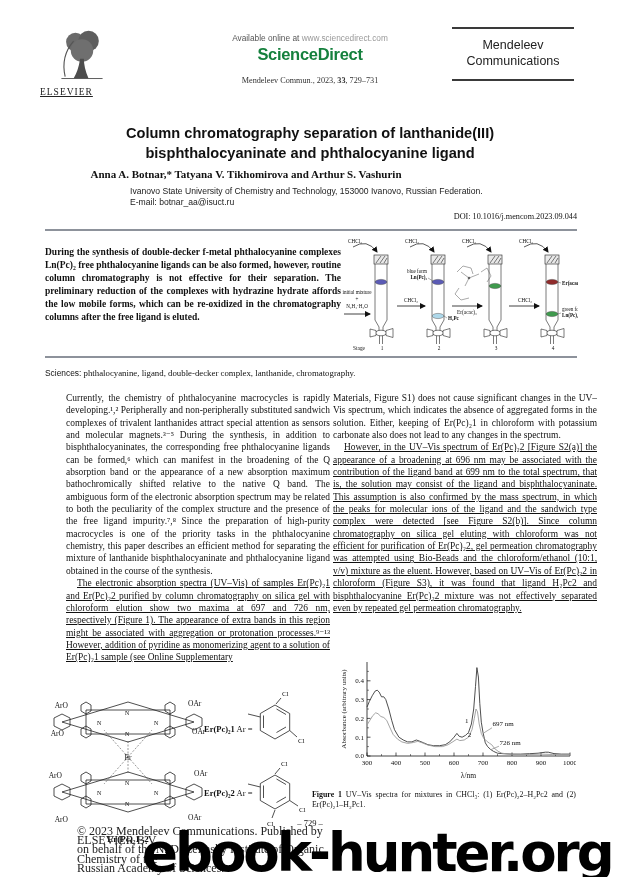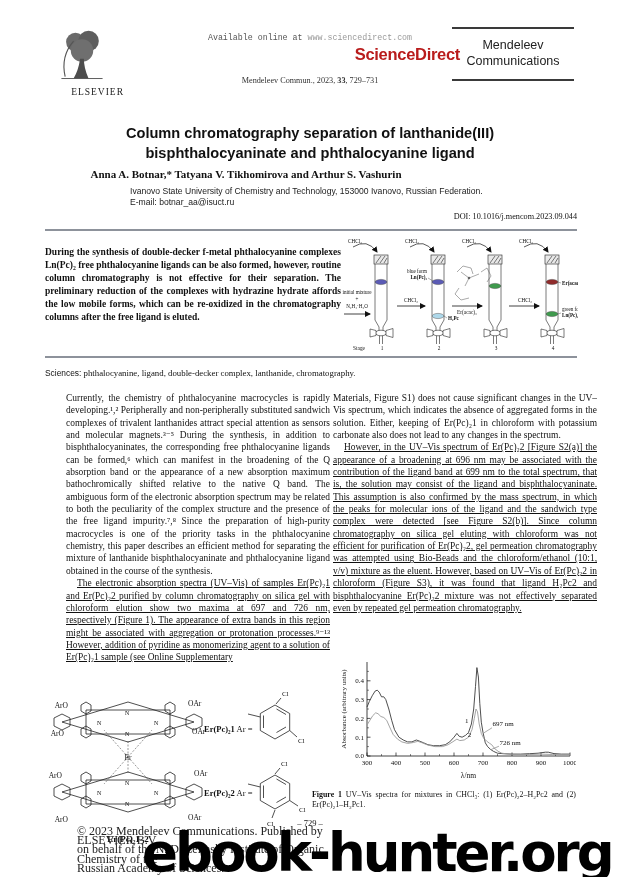--- a/index.html
+++ b/index.html
@@ -2,24 +2,24 @@
 <html><head>
 <meta charset="utf-8">
 <style>
   html,body{margin:0;padding:0;}
   .page{position:relative;width:620px;height:877px;background:#ffffff;overflow:hidden;
         font-family:"Liberation Serif","DejaVu Serif",serif;color:#111;}
   .abs{position:absolute;}
   .sans{font-family:"Liberation Sans","DejaVu Sans",sans-serif;}
   
   .elsevier-logo{left:54px;top:28px;width:56px;height:58px;}
-  .elsevier-word{left:40px;top:87px;width:84px;text-align:right;font-size:9.5px;letter-spacing:1px;color:#222;}
-  .avail{left:160px;top:33px;width:300px;text-align:center;font-size:8.3px;color:#555;font-family:Liberation Mono, monospace;}
+  .elsevier-word{left:40px;top:87px;width:84px;text-align:left;font-size:9.5px;letter-spacing:1px;color:#222;text-decoration:underline;}
+  .avail{left:160px;top:33px;width:300px;text-align:center;font-size:8.3px;color:#555;}
   .avail .url{color:#999;}
-  .sdirect{left:160px;top:45px;width:300px;text-align:right;font-size:16.5px;font-weight:bold;letter-spacing:-0.3px;color:#b91c1c;}
+  .sdirect{left:160px;top:45px;width:300px;text-align:center;font-size:16.5px;font-weight:bold;letter-spacing:-0.3px;color:#15803d;}
   .jline{left:160px;top:76px;width:300px;text-align:center;font-size:8.2px;color:#333;}
   .mc-box{left:452px;top:27px;width:122px;border-top:2px solid #3a3a3a;border-bottom:2px solid #3a3a3a;
           padding:8px 0 10px 0;text-align:center;font-size:12.5px;line-height:16px;color:#222;}
   
   .title{left:0;top:124px;width:620px;text-align:center;font-weight:bold;font-size:14.6px;line-height:19.5px;}
   .authors{left:0;top:168px;width:492px;text-align:center;font-weight:bold;font-size:11px;}
   .affil{left:130px;top:186px;width:400px;font-size:8.6px;line-height:10.5px;color:#222;}
   .doi{right:43px;top:212px;font-size:8.2px;}
   .rule{left:45px;width:532px;height:1.5px;background:#8d929b;}
   .rule1{top:229px;} .rule2{top:356px;}

